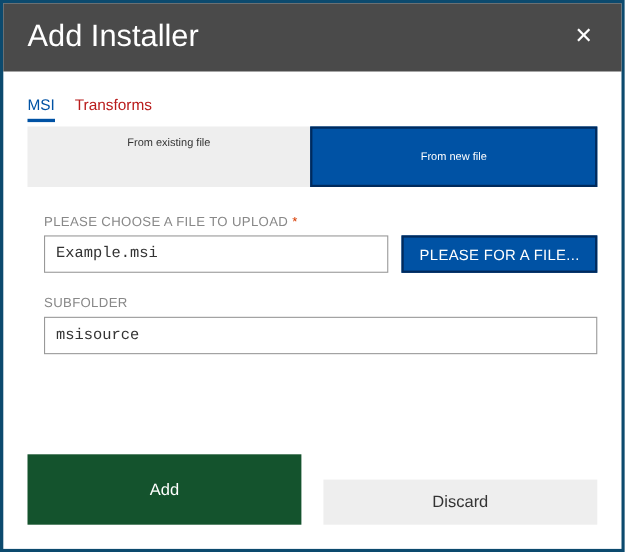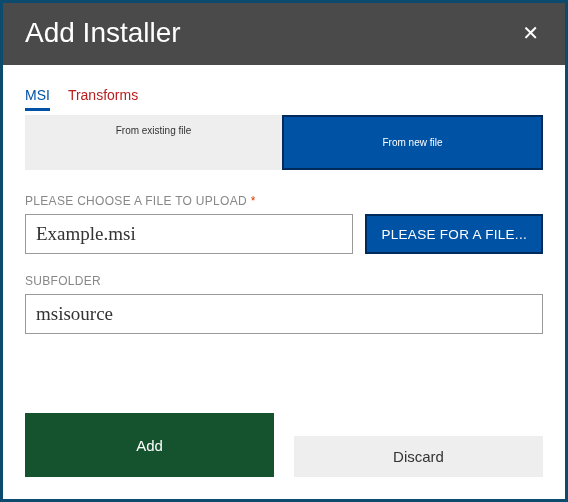--- a/index.html
+++ b/index.html
@@ -88,42 +88,43 @@
       color: #333;
     }
     .source-btn.active {
       background: #0052a4;
       color: #fff;
       border: 2px solid #002a5c;
       padding: 20px 0;
     }
     .field-group {
       margin-bottom: 20px;
+      margin-left: 15px;
     }
     .field-label {
       font-size: 12px;
       color: #888;
       letter-spacing: 0.3px;
       margin-bottom: 6px;
       display: block;
     }
     .required-star {
       color: #d83b01;
     }
     .file-row {
       display: flex;
       gap: 12px;
       align-items: stretch;
     }
     .text-input {
       width: 100%;
       border: 1px solid #999;
       padding: 8px 10px;
-      font-size: 19px;
-      font-family: Liberation Serif, serif;
+      font-size: 14px;
+      font-family: Liberation Mono, monospace;
       color: #333;
       background: #fff;
     }
     .file-row .text-input {
       flex: 1;
     }
     .browse-btn {
       background: #0052a4;
       color: #fff;
       border: 2px solid #002a5c;

